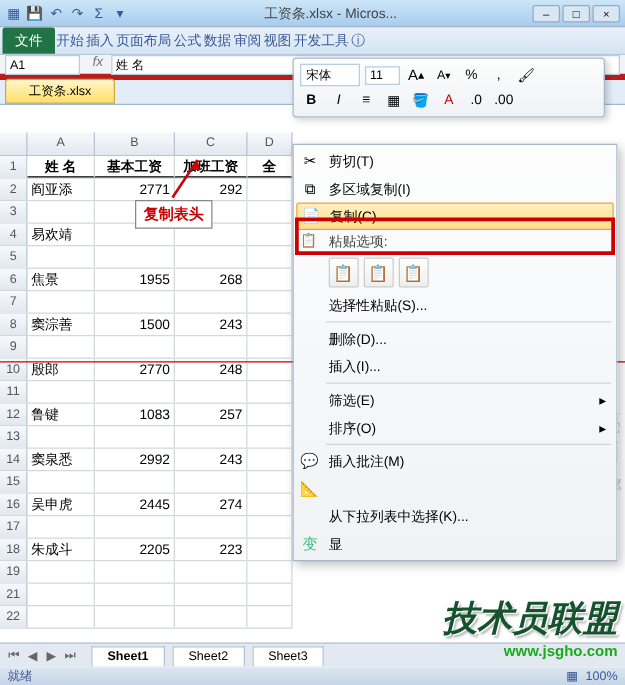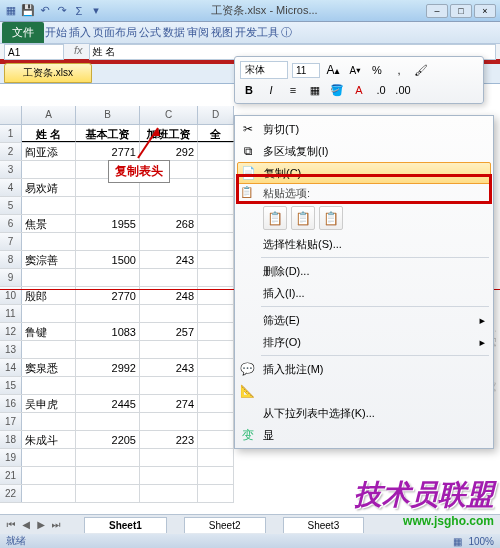--- a/index.html
+++ b/index.html
@@ -17,21 +17,21 @@
 .rtab { padding: 3px 1px; font-size: 11px; color: #3b5998; cursor: pointer; }
 
 .formula-bar { height: 20px; background: #f0f3f7; border-bottom: 5px solid #b91c1c; display: flex; }
 .name-box { width: 60px; border: 1px solid #bcd; background: #fff; height: 16px; margin: 0 4px; font-size: 10px; padding: 0 3px; display: flex; align-items: center; }
 .fx { font-style: italic; color: #777; padding: 0 6px; font-size: 11px; }
 .formula-input { flex: 1; border: 1px solid #bcd; background: #fff; height: 16px; margin-right: 4px; font-size: 10px; padding: 0 3px; }
 
 .tabarea { height: 20px; background: #e3edf7; border-bottom: 1px solid #9fb8d3; display: flex; align-items: flex-end; padding-left: 4px; }
 .wbtab { background: linear-gradient(#fff6c9, #ffe066); border: 1px solid #c9aa3b; padding: 2px 18px; font-size: 10px; border-radius: 3px 3px 0 0; }
 
-.mini-toolbar { position: absolute; top: 56px; left: 234px; width: 250px; background: linear-gradient(#fdfdfd, #f0f2f5); border: 1px solid #a7b7c9; border-radius: 3px; padding: 3px 5px; box-shadow: 2px 2px 6px rgba(0,0,0,0.2); z-index: 50; }
+.mini-toolbar { position: absolute; top: 46px; left: 234px; width: 250px; background: linear-gradient(#fdfdfd, #f0f2f5); border: 1px solid #a7b7c9; border-radius: 3px; padding: 3px 5px; box-shadow: 2px 2px 6px rgba(0,0,0,0.2); z-index: 50; }
 .mt-row { display: flex; align-items: center; gap: 4px; height: 20px; }
 .mt-font { border: 1px solid #bcd; background: #fff; font-size: 10px; padding: 1px 4px; width: 48px; }
 .mt-size { border: 1px solid #bcd; background: #fff; font-size: 10px; padding: 1px 3px; width: 28px; }
 .mt-btn { width: 18px; height: 18px; display: flex; align-items: center; justify-content: center; font-size: 11px; border: 1px solid transparent; }
 .mt-bold { font-weight: bold; }
 .mt-italic { font-style: italic; }
 
 .sheet { position: absolute; top: 106px; left: 0; width: 234px; }
 .colhdr { display: flex; background: linear-gradient(#f7f9fc, #e2e8ef); border-bottom: 1px solid #b6c4d4; }
 .rowlab-corner { width: 22px; height: 18px; border-right: 1px solid #b6c4d4; }
@@ -57,28 +57,28 @@
 .ctx-sep { height: 1px; background: #d0d6de; margin: 2px 4px 2px 26px; }
 .ctx-label-row { padding: 2px 8px 2px 28px; font-size: 11px; color: #444; }
 .paste-opts { display: flex; gap: 4px; padding: 3px 8px 3px 28px; }
 .paste-btn { width: 24px; height: 24px; border: 1px solid #ccc; background: linear-gradient(#fff,#eee); border-radius: 2px; display: flex; align-items: center; justify-content: center; font-size: 13px; }
 .redbox { position: absolute; border: 3px solid #c00; z-index: 45; pointer-events: none; }
 .redbox1 { top: 174px; left: 236px; width: 256px; height: 30px; }
 
 .sheet-tabs { position: absolute; bottom: 14px; left: 0; height: 20px; width: 100%; background: #e3e9f0; border-top: 1px solid #b5c3d3; display: flex; align-items: center; font-size: 10px; }
 .st-nav { display: flex; gap: 1px; padding: 0 4px; }
 .st-nav span { width: 14px; text-align: center; color: #666; }
-.stab { padding: 2px 24px; border: 1px solid #b5c3d3; border-bottom: none; background: #fff; margin-left: 17px; }
+.stab { padding: 2px 12px; border: 1px solid #b5c3d3; border-bottom: none; background: #fff; margin-left: 6px; }
 .stab.active { background: #fff; font-weight: bold; }
 
 .statusbar { position: absolute; bottom: 0; left: 0; height: 14px; width: 100%; background: linear-gradient(#dce6f1,#c5d4e6); font-size: 10px; padding: 0 6px; display: flex; align-items: center; color: #3b5998; }
 .statusbar .sr { margin-left: auto; display: flex; gap: 6px; align-items: center; }
 
 .watermark { position: absolute; bottom: 20px; right: 6px; z-index: 100; text-align: right; }
-.wm-big { font-size: 28px; font-weight: bold; color: #a21caf; font-style: italic; text-shadow: 1px 1px 0 #fff, 2px 2px 2px rgba(0,0,0,0.3); }
+.wm-big { font-size: 28px; font-weight: bold; color: #14532d; font-style: italic; text-shadow: 1px 1px 0 #fff, 2px 2px 2px rgba(0,0,0,0.3); }
 .wm-url { font-size: 12px; color: #1aaa1a; font-weight: bold; }
 .wm-side { position: absolute; right: 2px; top: 330px; writing-mode: vertical-rl; font-size: 10px; color: #ccc; z-index: 5; }
 </style>
 </head>
 <body>
 
 <div class="titlebar">
   <div class="qat">
     <span class="qat-icon">▦</span>
     <span class="qat-icon">💾</span>

